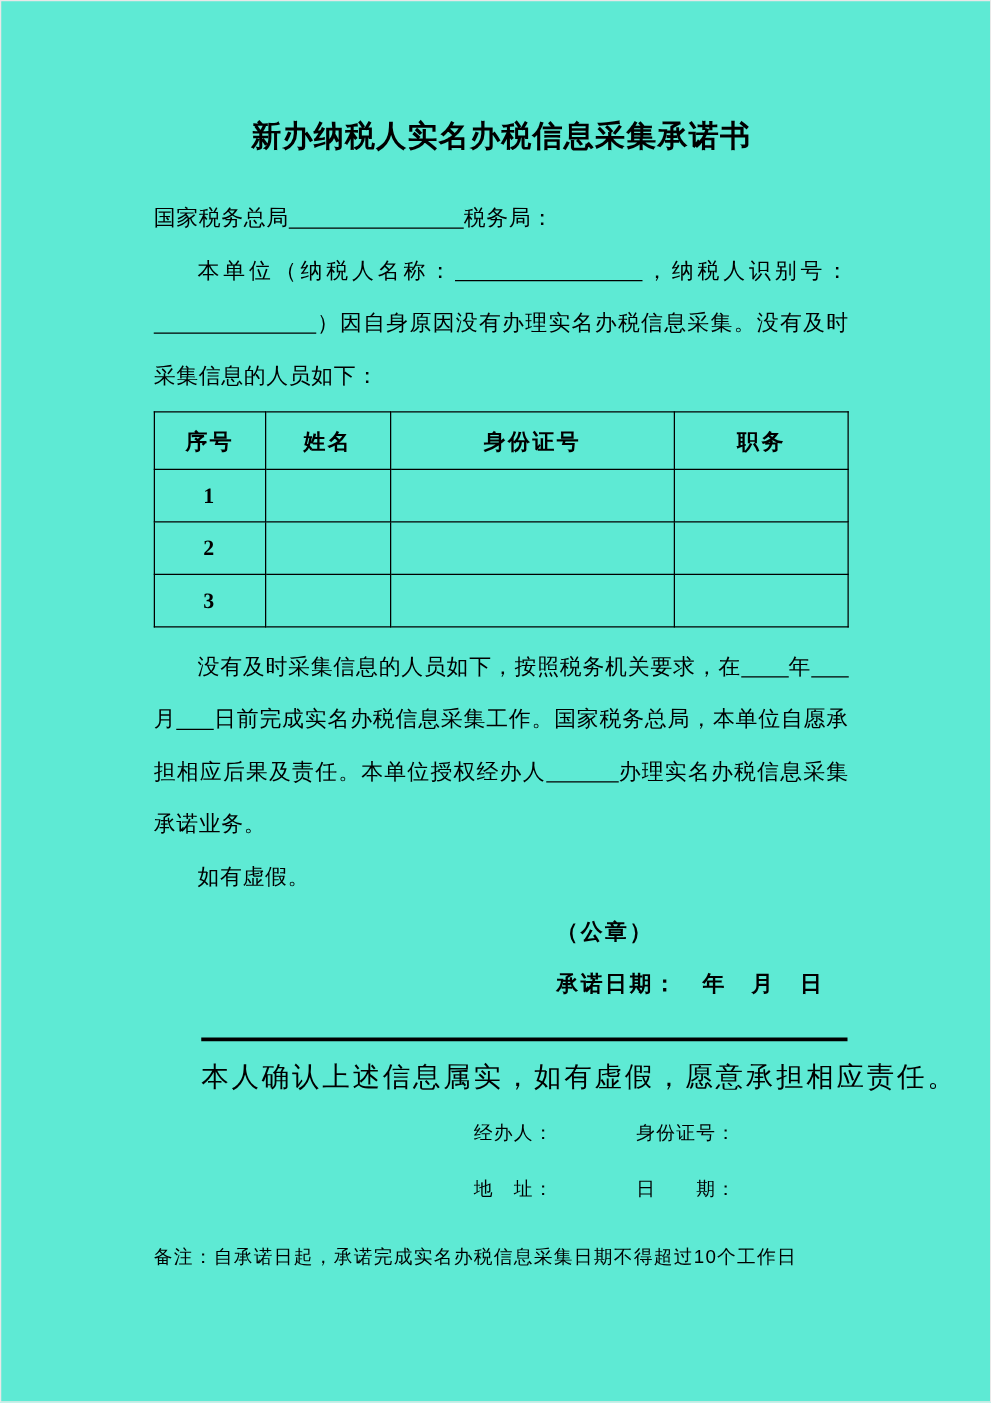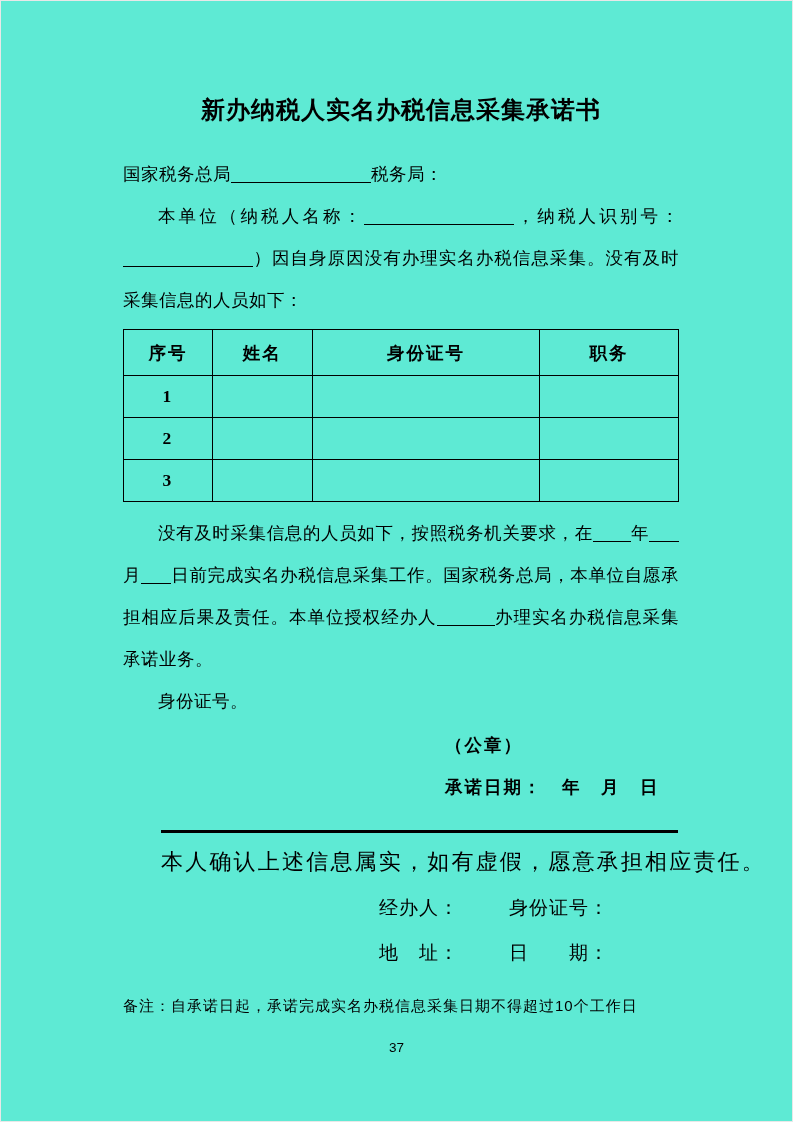--- a/index.html
+++ b/index.html
@@ -82,21 +82,21 @@
     margin: 22px 0 0 38px;
   }
   .confirm {
     font-size: 22px;
     line-height: 42px;
     letter-spacing: 2.2px;
     margin: 8px 0 0 38px;
     white-space: nowrap;
   }
   .sign-block { margin: 2px 0 0 256px; }
-  .sign-row { font-size: 19px; line-height: 45px; letter-spacing: 1px; }
+  .sign-row { font-size: 15px; line-height: 45px; letter-spacing: 1px; }
   .sign-label-1 { display: inline-block; width: 130px; }
 
   .note {
     font-family: "Liberation Sans", sans-serif;
     font-size: 15px;
     letter-spacing: 1px;
     line-height: 22px;
     margin-top: 20px;
   }
   .page-number {
@@ -146,21 +146,21 @@
         <td>3</td>
         <td></td>
         <td></td>
         <td></td>
       </tr>
     </tbody>
   </table>
 
   <p class="para indent"><span>没有及时采集信息的人员如下，按照税务机关要求，在</span><span class="blank w38"></span><span>年</span><span class="blank w30"></span><span>月</span><span class="blank w30"></span><span>日前完成实名办税信息采集工作。国家税务总局，本单位自愿承担相应后果及责任。本单位授权经办人</span><span class="blank w58"></span><span>办理实名办税信息采集承诺业务。</span></p>
 
-  <p class="para indent">身份证号。</p>
+  <p class="para indent">如有虚假。</p>
 
   <div class="seal-block">
     <p class="line">（公章）</p>
     <p class="line">承诺日期：　年　月　日</p>
   </div>
 
   <div class="divider"></div>
 
   <p class="confirm">本人确认上述信息属实，如有虚假，愿意承担相应责任。</p>
 
@@ -168,15 +168,14 @@
     <div class="sign-row">
       <span class="sign-label-1">经办人：</span><span class="sign-label-2">身份证号：</span>
     </div>
     <div class="sign-row">
       <span class="sign-label-1">地　址：</span><span class="sign-label-2">日　　期：</span>
     </div>
   </div>
 
   <p class="note">备注：自承诺日起，承诺完成实名办税信息采集日期不得超过10个工作日</p>
 
-  <div class="page-number">37</div>
 
 </div>
 
 </body></html>

